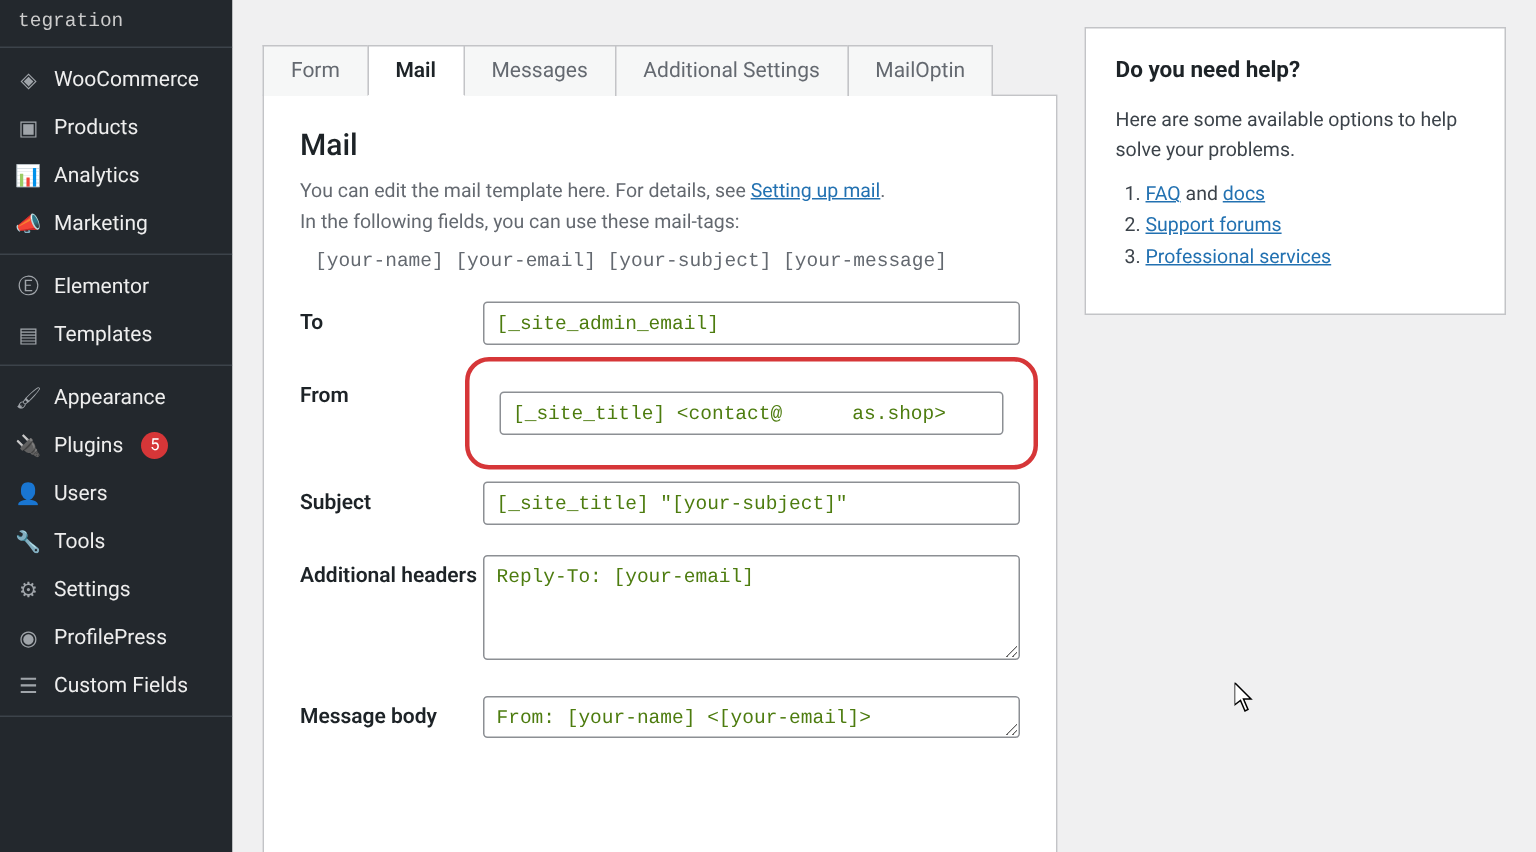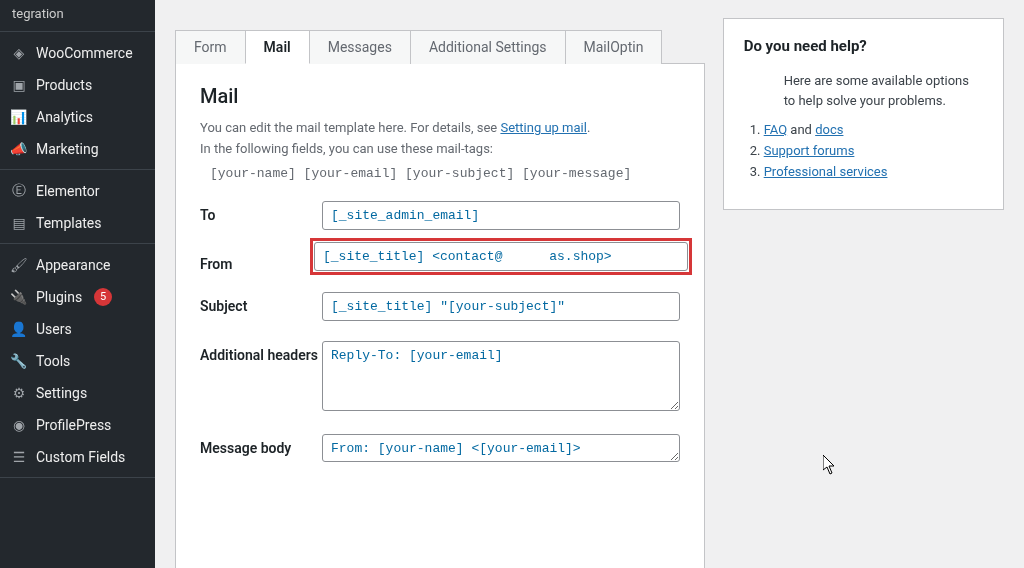--- a/index.html
+++ b/index.html
@@ -20,20 +20,21 @@
       width: 155px;
       height: 100%;
       background: #23282d;
       color: #eee;
       overflow: hidden;
     }
     .sidebar-top {
       padding: 6px 12px;
       font-size: 13px;
       color: #ccc;
+      font-family: Liberation Mono, monospace;
     }
     .sidebar-item {
       display: flex;
       align-items: center;
       padding: 7px 10px;
       color: #eee;
       cursor: pointer;
       font-size: 14px;
       gap: 8px;
     }
@@ -147,31 +148,31 @@
     .form-field {
       flex: 1;
     }
     .form-field input, .form-field textarea {
       width: 100%;
       border: 1px solid #8c8f94;
       border-radius: 3px;
       padding: 6px 8px;
       font-family: "Courier New", monospace;
       font-size: 13px;
-      color: #0369a1;
+      color: #4d7c0f;
       background: #fff;
     }
     .form-field textarea {
       resize: both;
       min-height: 70px;
     }
     .highlight-box {
       border: 3px solid #d63638;
-      border-radius: 0;
-      padding: 1px;
+      border-radius: 16px;
+      padding: 20px;
       margin: -12px;
     }
     .help-box {
       margin-top: 18px;
       width: 286px;
       background: #fff;
       border: 1px solid #c3c4c7;
       padding: 18px 20px 24px 20px;
       height: fit-content;
     }
@@ -179,21 +180,20 @@
       font-size: 15px;
       font-weight: 700;
       color: #1d2327;
       margin-bottom: 16px;
     }
     .help-box p {
       color: #3c434a;
       font-size: 13px;
       margin-bottom: 12px;
       line-height: 1.5;
-      margin-left: 40px;
     }
     .help-box ol {
       padding-left: 20px;
       color: #3c434a;
     }
     .help-box ol li {
       margin-bottom: 6px;
       font-size: 13px;
     }
     .help-box a {

